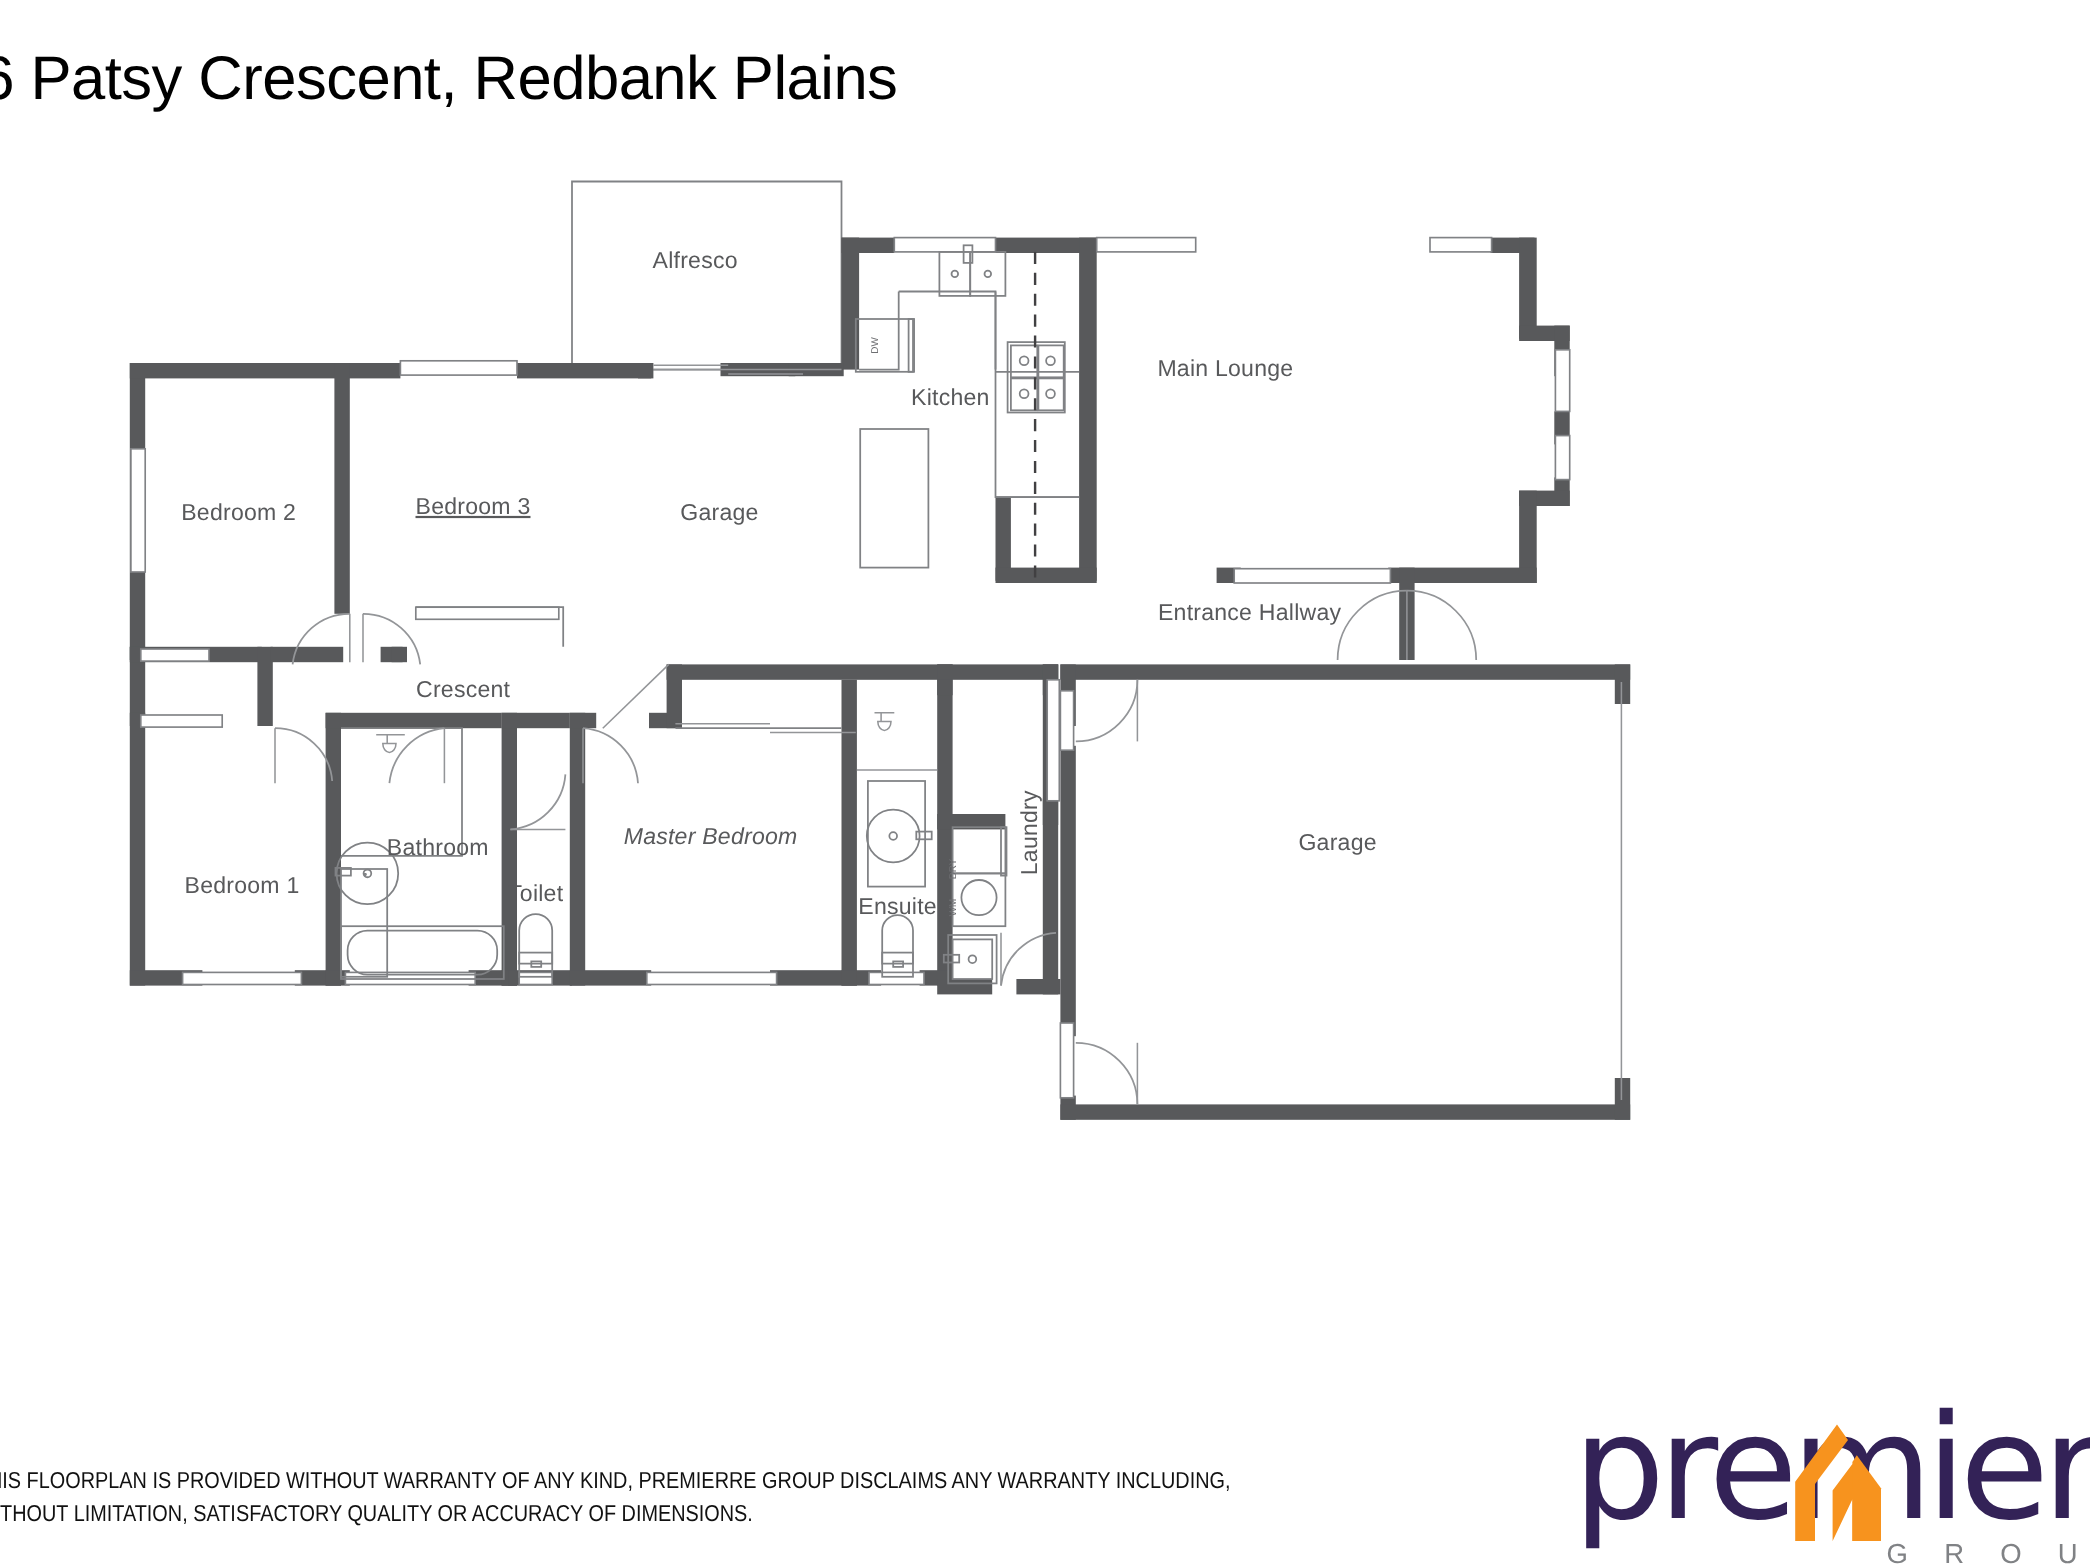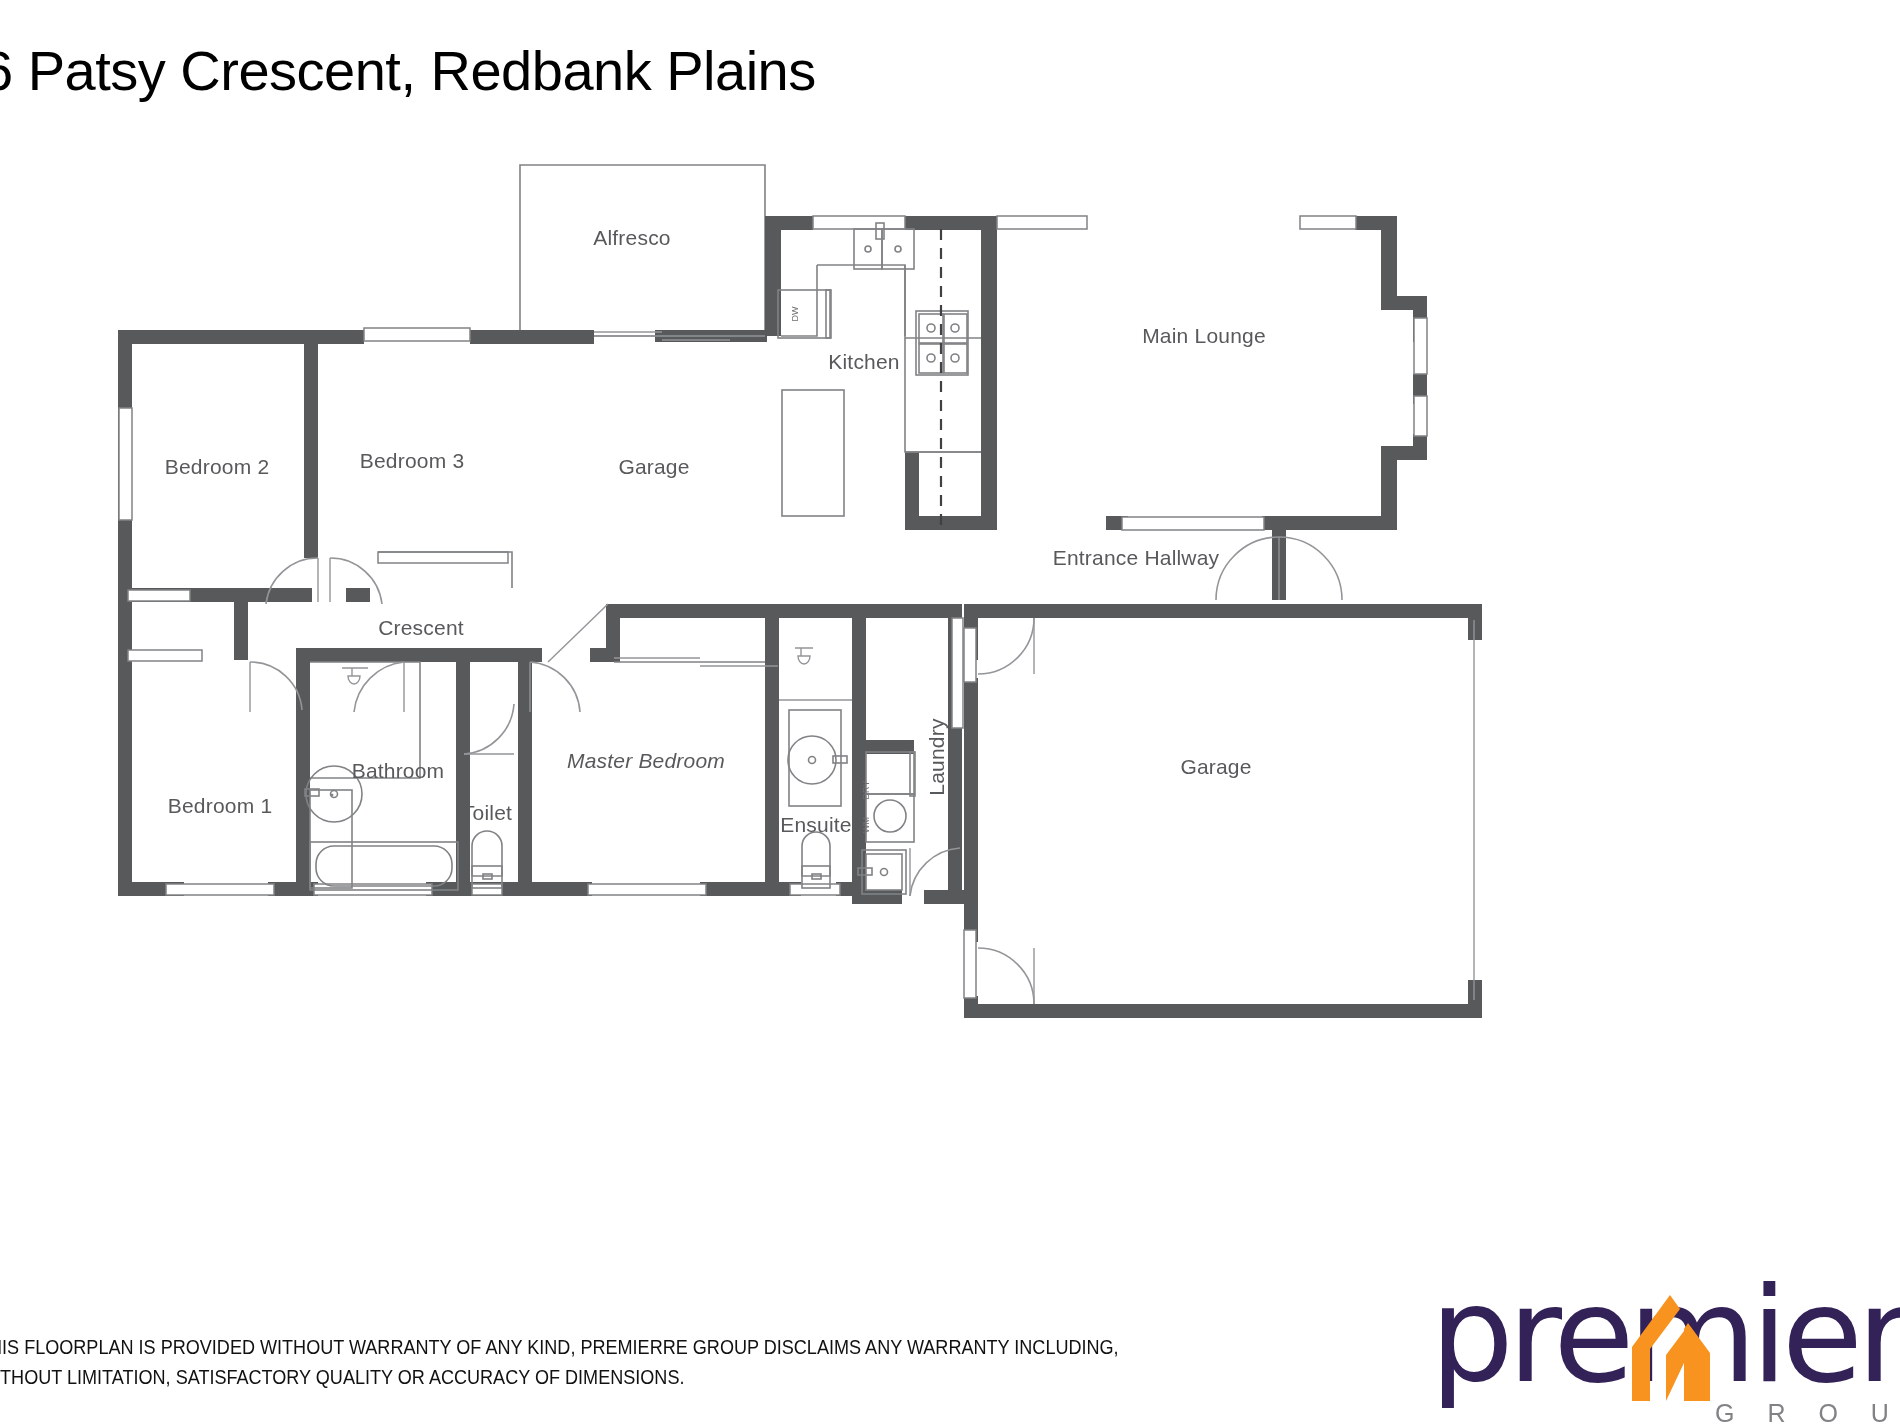--- a/index.html
+++ b/index.html
@@ -298,23 +298,23 @@
 
         <path class="arc" d="M1034 1004 a56 56 0 0 0 -56 -56"></path>
         <path class="tl2" d="M1034 1004 V948"></path>
       </g>
     </svg>
   </div>
 
   <div id="room-labels">
       <div class="rlabel" style="left: 632px; top: 238px;">Alfresco</div>
       <div class="rlabel" style="left: 864px; top: 362px;">Kitchen</div>
-      <div class="rlabel" style="left: 1204px; top: 336px; text-align: center;">Main Lounge</div>
+      <div class="rlabel" style="left: 1114px; top: 336px; text-align: center;">Main Lounge</div>
       <div class="rlabel" style="left: 217px; top: 467px;">Bedroom 2</div>
-      <div class="rlabel" style="left: 412px; top: 461px;">Bedroom 3</div>
+      <div class="rlabel" style="left: 430px; top: 461px; text-decoration: underline;">Bedroom 3</div>
       <div class="rlabel" style="left: 654px; top: 467px;">Garage</div>
       <div class="rlabel" style="left: 1136px; top: 558px;">Entrance Hallway</div>
       <div class="rlabel" style="left: 421px; top: 628px;">Crescent</div>
       <div class="rlabel" style="left: 220px; top: 770px; margin-top: 36px;">Bedroom 1</div>
       <div class="rlabel" style="left: 398px; top: 771px; text-align: right;">Bathroom</div>
       <div class="rlabel" style="left: 487px; top: 813px;">Toilet</div>
       <div class="rlabel" style="left: 646px; top: 761px; font-style: italic;">Master Bedroom</div>
       <div class="rlabel" style="left: 816px; top: 825px;">Ensuite</div>
       <div class="rlabel vert" style="left: 937px; top: 757px;">Laundry</div>
       <div class="rlabel" style="left: 1216px; top: 767px;">Garage</div>

